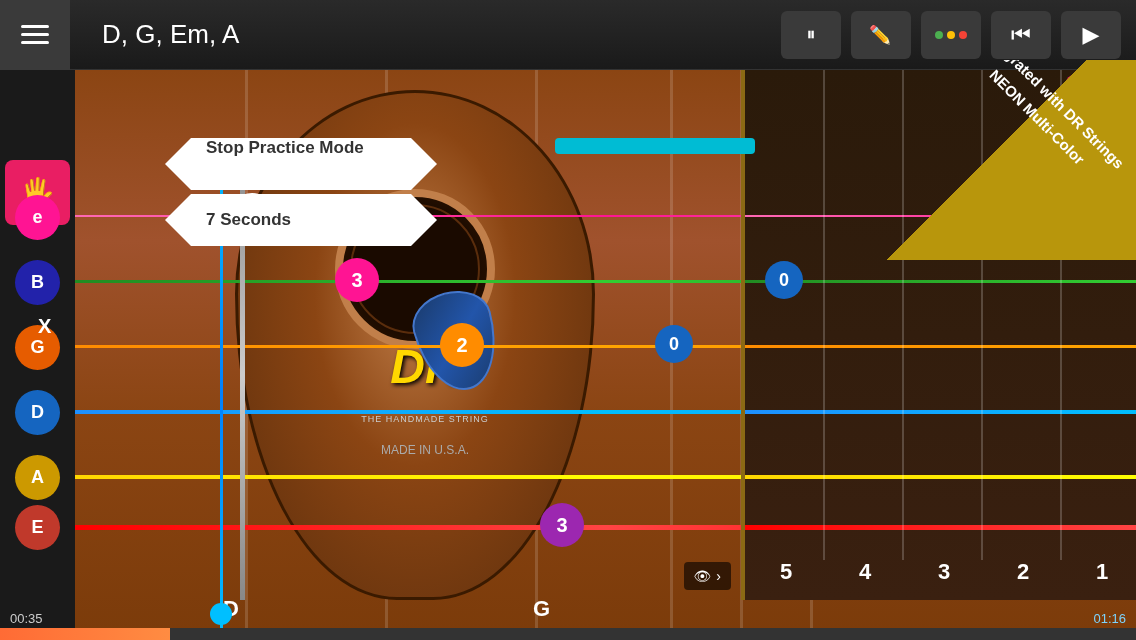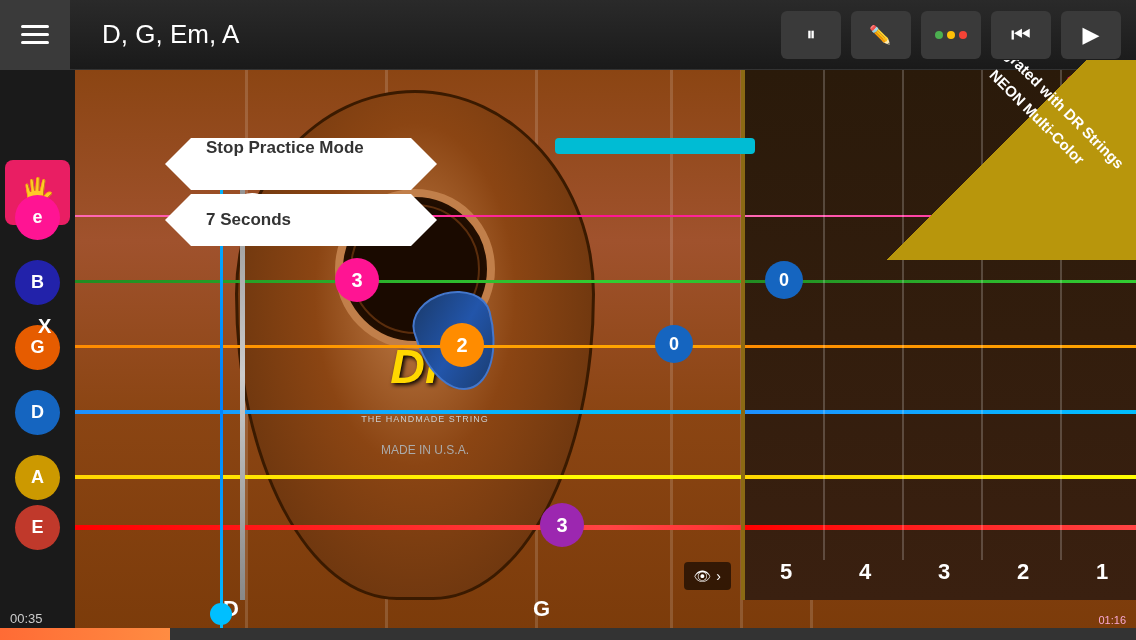--- a/index.html
+++ b/index.html
@@ -238,21 +238,21 @@
     #progress-fill {
       height: 100%; background: linear-gradient(90deg, #ff6b35, #ff8c42);
       width: 15%;
     }
     #time-start {
       position: absolute; bottom: 14px; left: 10px;
       color: #ccc; font-size: 13px; z-index: 201;
     }
     #time-end {
       position: absolute; bottom: 14px; right: 10px;
-      color: #f9a8d4; font-size: 11px; z-index: 201;
+      color: #7dd3fc; font-size: 13px; z-index: 201;
     }
 
     
     #eye-btn {
       position: absolute; right: 405px; bottom: 50px;
       background: rgba(0,0,0,0.6); border-radius: 4px;
       padding: 6px 10px; z-index: 30; cursor: pointer;
       color: white; font-size: 14px; display: flex; align-items: center; gap: 5px;
     }
   </style>

